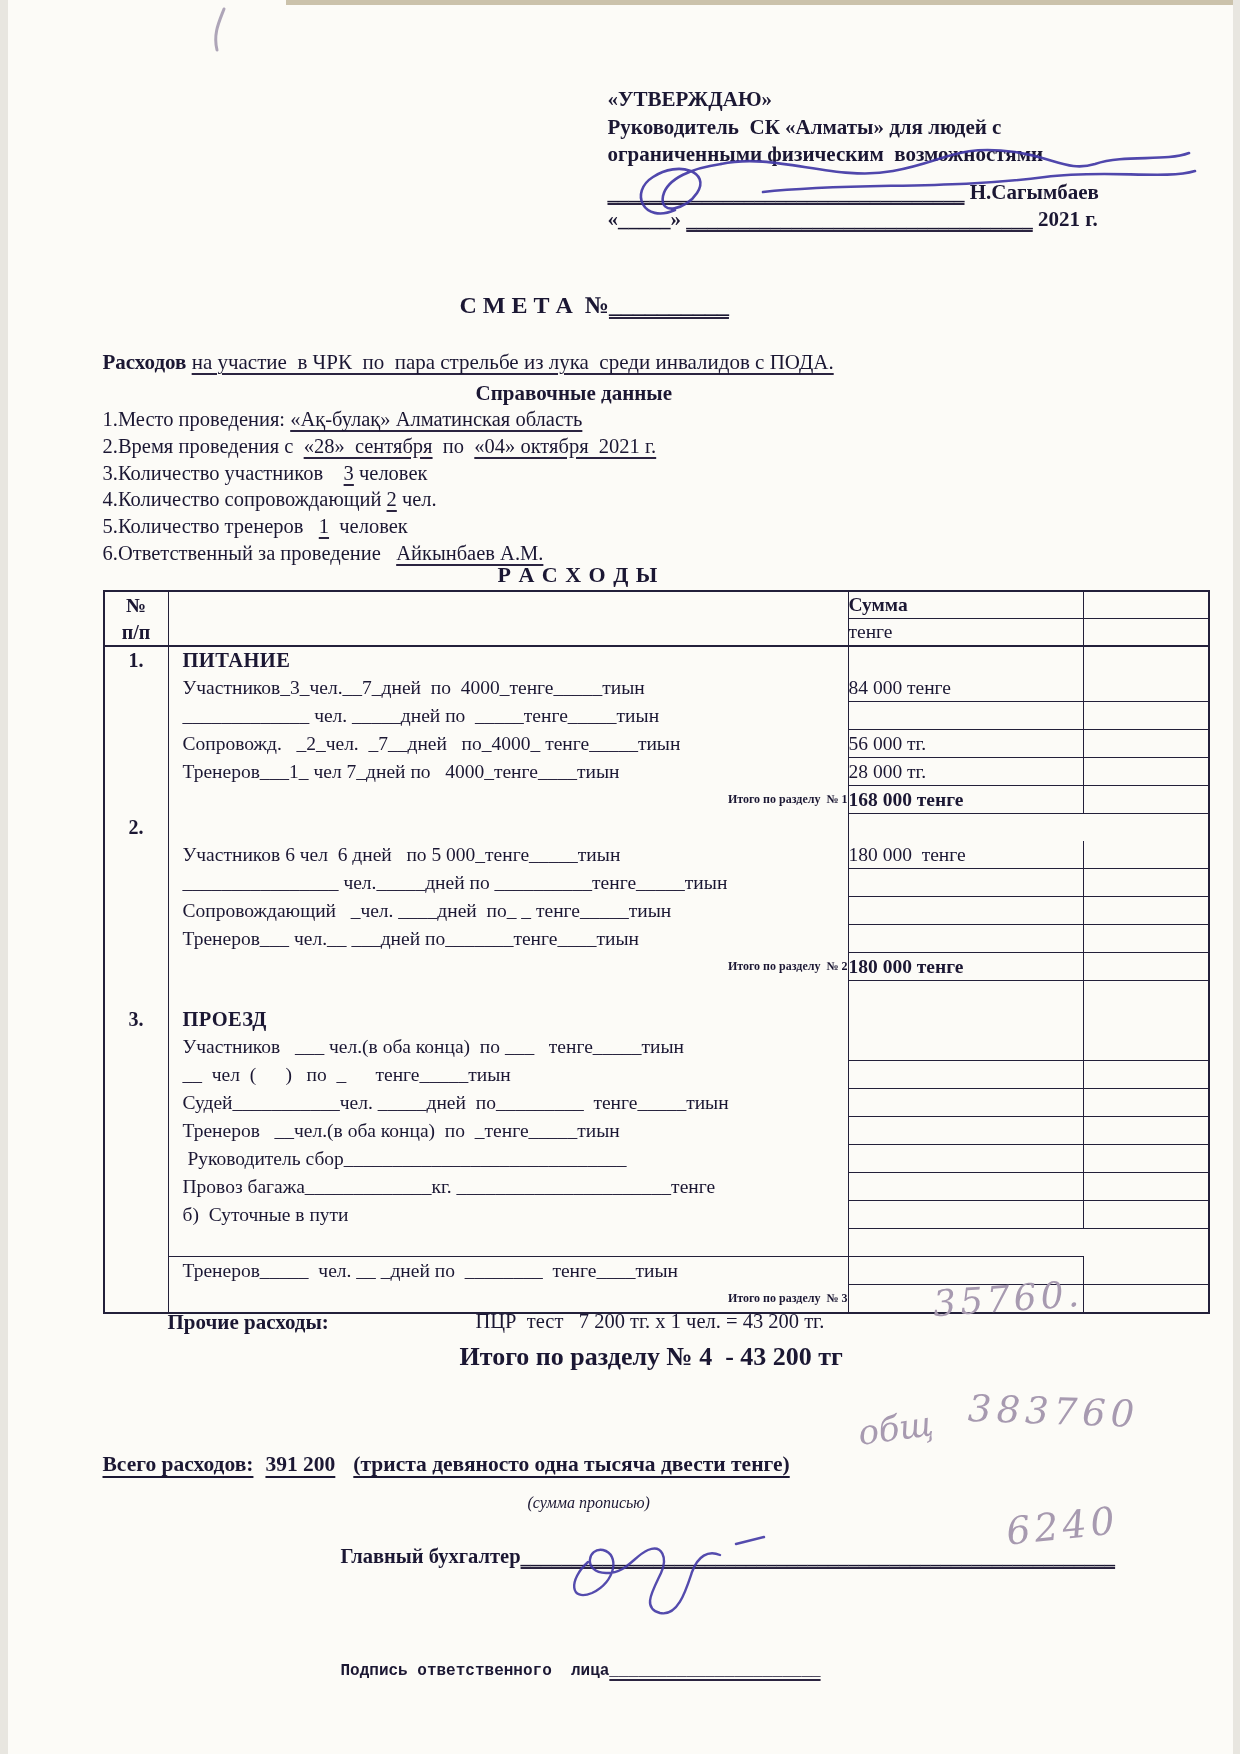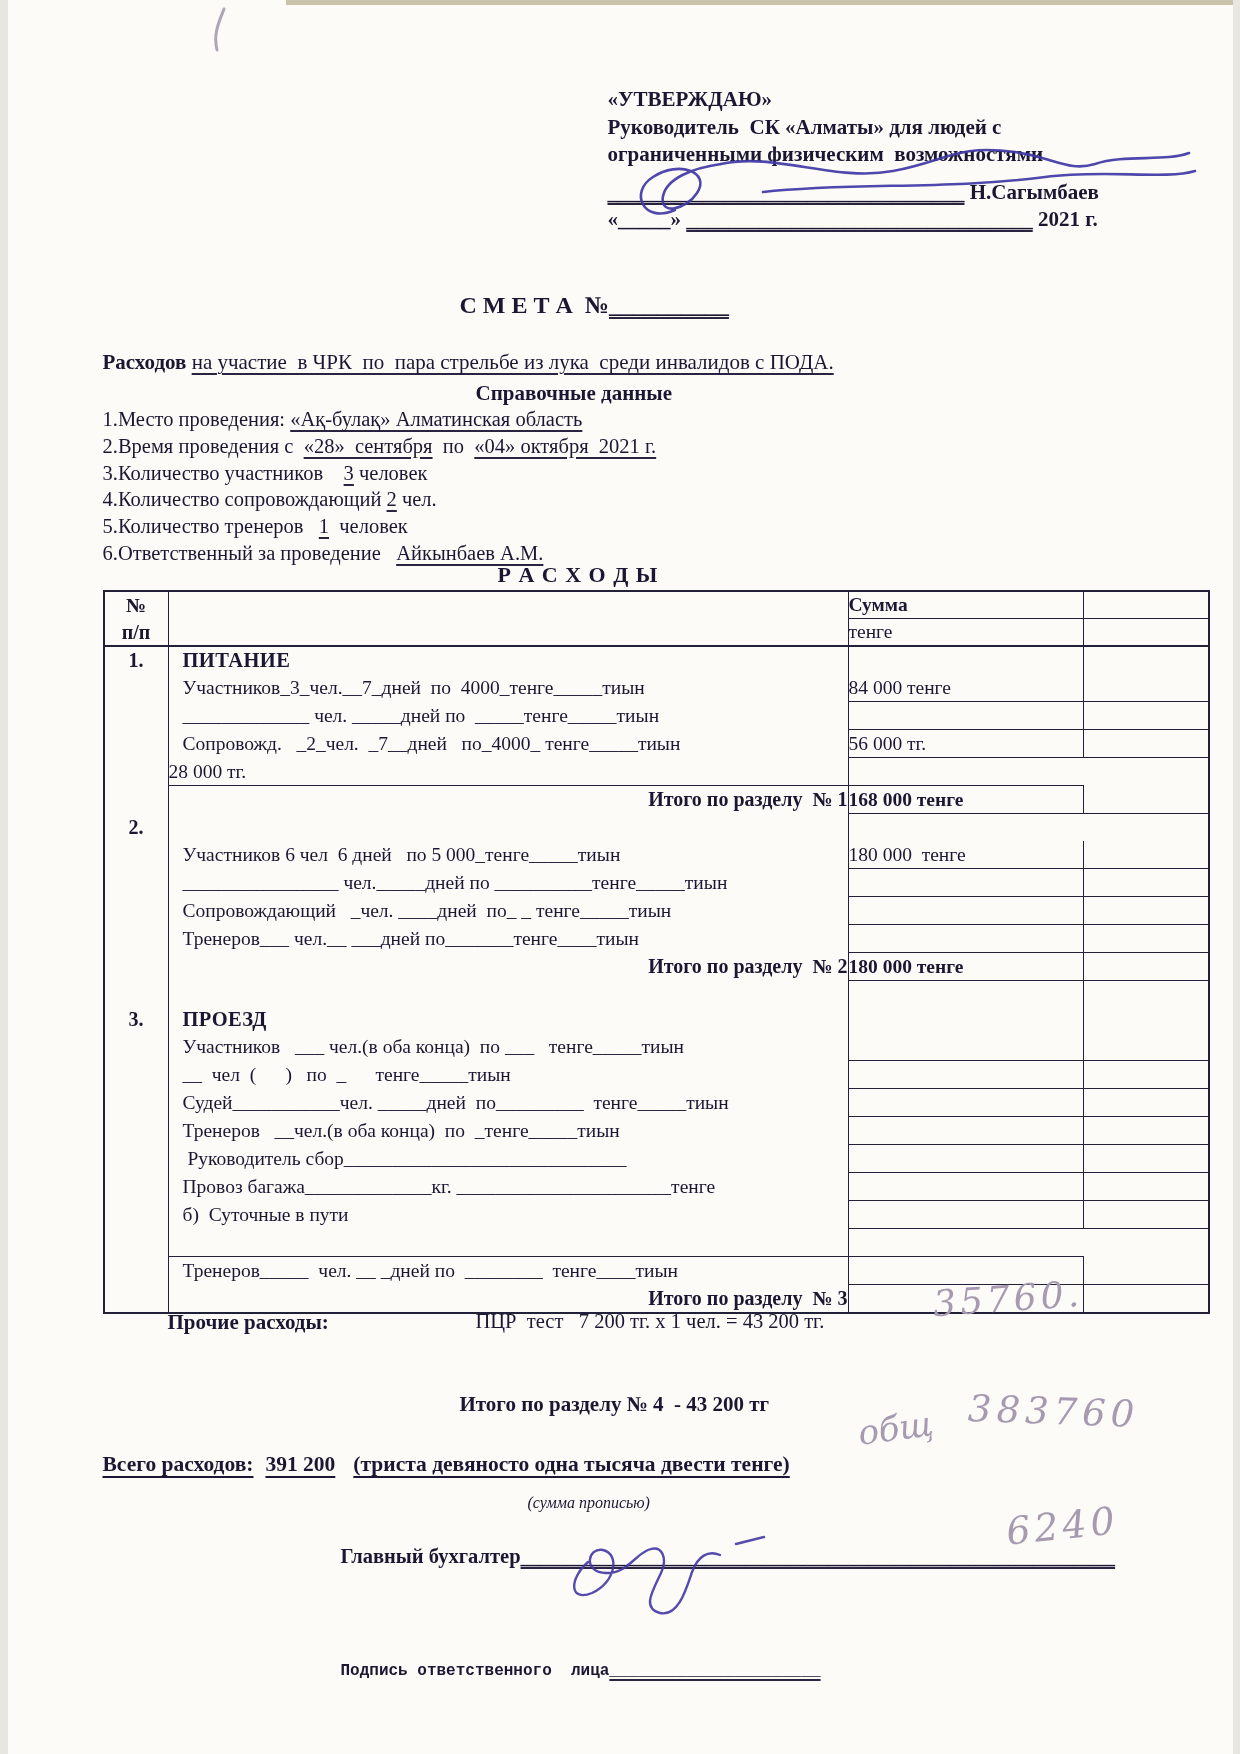--- a/index.html
+++ b/index.html
@@ -35,26 +35,26 @@
   .trow{ display:grid; grid-template-columns:64px 680px 235px 124px; }
   .c{ min-height:27px; line-height:27px; font-size:19.5px; overflow:hidden; }
   .thead .c{ min-height:26px; line-height:26px; }
   .c1{ border-right:1.6px solid #23203a; text-align:center; font-weight:bold; font-size:20px; }
   .c2{ border-right:1.6px solid #23203a; padding-left:14px; }
   .c3{ border-right:1.6px solid #23203a; text-align:left; }
   .bb{ border-bottom:1.6px solid #23203a; }
   .bold{ font-weight:bold; }
   .thead{ border-bottom:2px solid #23203a; }
   .sec-title{ font-weight:bold; font-size:20.5px; letter-spacing:.4px; }
-  .total-label{ text-align:right; padding-right:0; font-weight:bold; font-size:20px; }
+  .total-label{ text-align:right; padding-right:0; font-weight:bold; font-size:12px; }
 
   
   .other-label{ position:absolute; left:160px; top:1310px; font-weight:bold; font-size:21px; }
   .other-detail{ position:absolute; left:468px; top:1310px; font-size:20.5px; }
-  .sec4-total{ position:absolute; left:452px; top:1392px; font-weight:bold; font-size:21px;text-align:right; }
+  .sec4-total{ position:absolute; left:452px; top:1342px; font-weight:bold; font-size:26px;text-align:right; }
   .grand-total{ position:absolute; left:95px; top:1452px; font-weight:bold; font-size:21.5px;
                 text-decoration:underline; text-underline-offset:5px; text-decoration-thickness:2px; }
   .grand-total .amount{ margin:0 18px 0 12px; }
   .sum-caption{ position:absolute; left:520px; top:1494px; font-style:italic; font-size:16px; }
 
   .sign-row-1{ position:absolute; left:333px; top:1545px; font-weight:bold; font-size:20.5px; }
   .sign-row-2{ position:absolute; left:333px; top:1662px; font-weight:bold; font-size:16px;font-family:Liberation Mono, monospace; }
   .accountant-sig-svg{ position:absolute; left:540px; top:1520px; pointer-events:none; }
 
   
@@ -153,20 +153,21 @@
           <div class="c c4 bb"></div>
         </div>
         <div class="trow">
           <div class="c c1"></div>
           <div class="c c2">Сопровожд.   _2_чел.  _7__дней   по_4000_ тенге_____тиын</div>
           <div class="c c3 bb">56 000 тг.</div>
           <div class="c c4 bb"></div>
         </div>
         <div class="trow">
           <div class="c c1"></div>
+          <div class="c c2">Тренеров___1_ чел 7_дней по   4000_тенге____тиын</div>
           <div class="c c3 bb">28 000 тг.</div>
           <div class="c c4 bb"></div>
         </div>
         <div class="trow">
           <div class="c c1"></div>
           <div class="c c2 total-label">Итого по разделу  № 1</div>
           <div class="c c3 bb bold">168 000 тенге</div>
           <div class="c c4 bb"></div>
         </div>
         <div class="trow">

